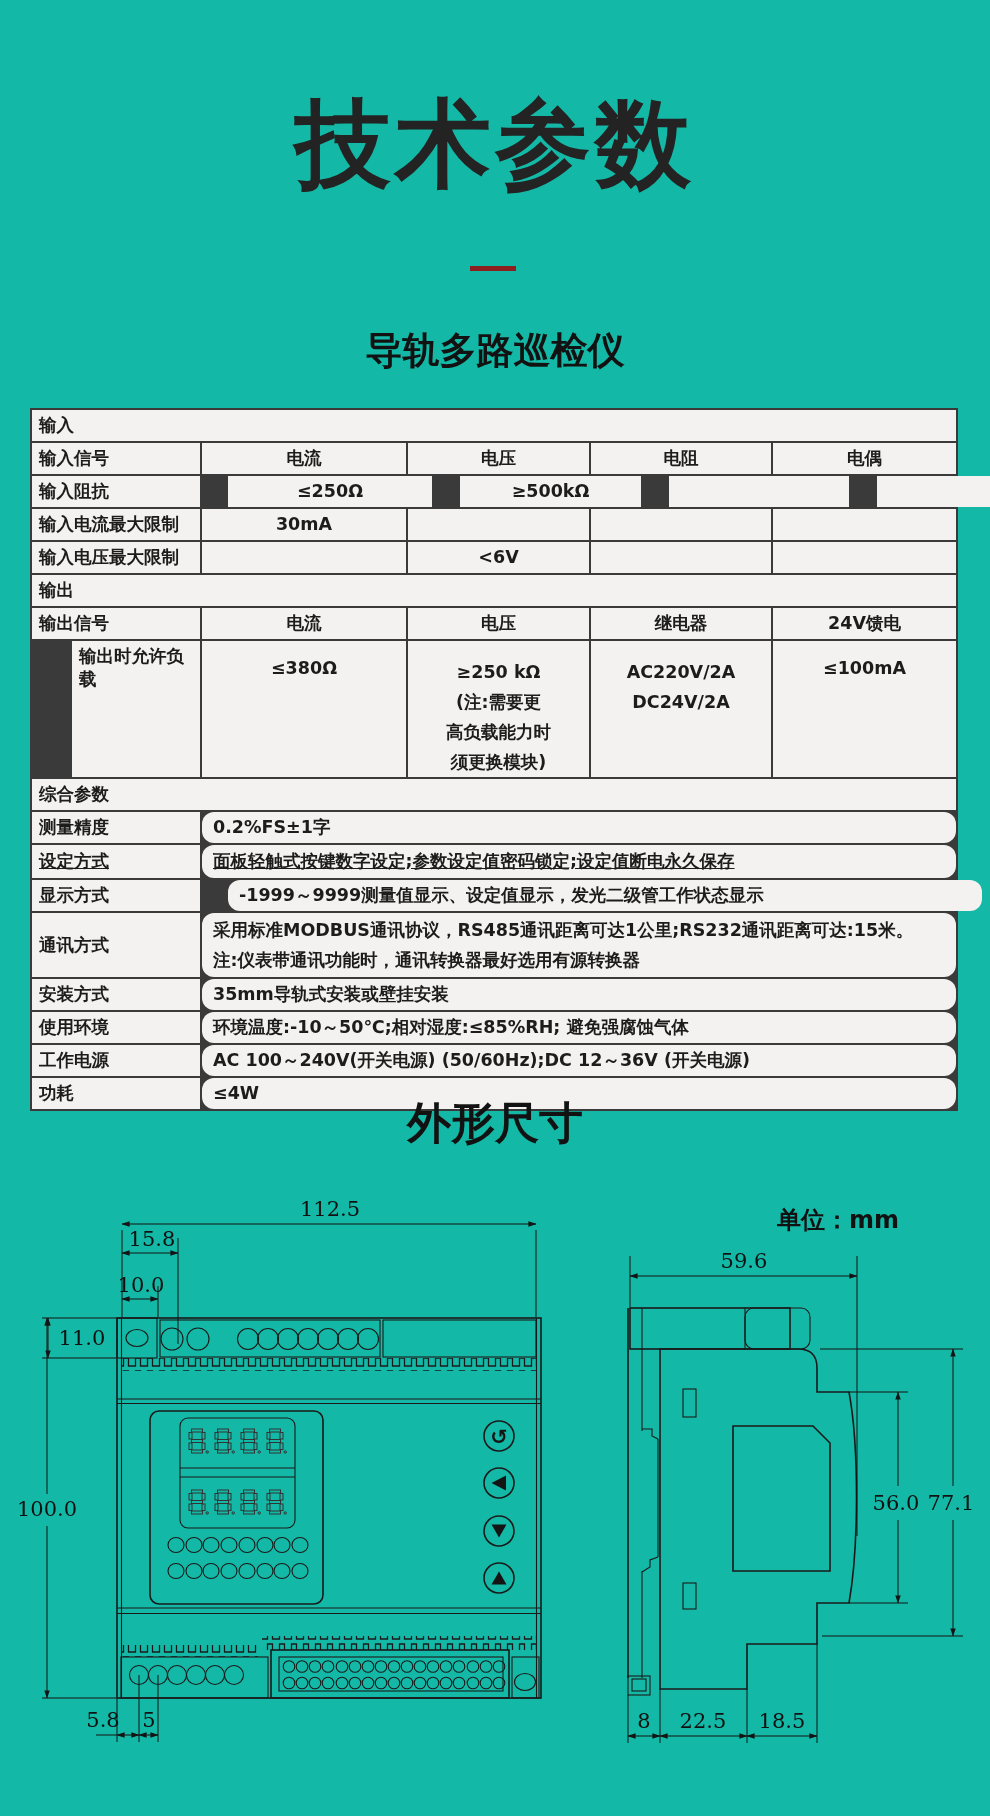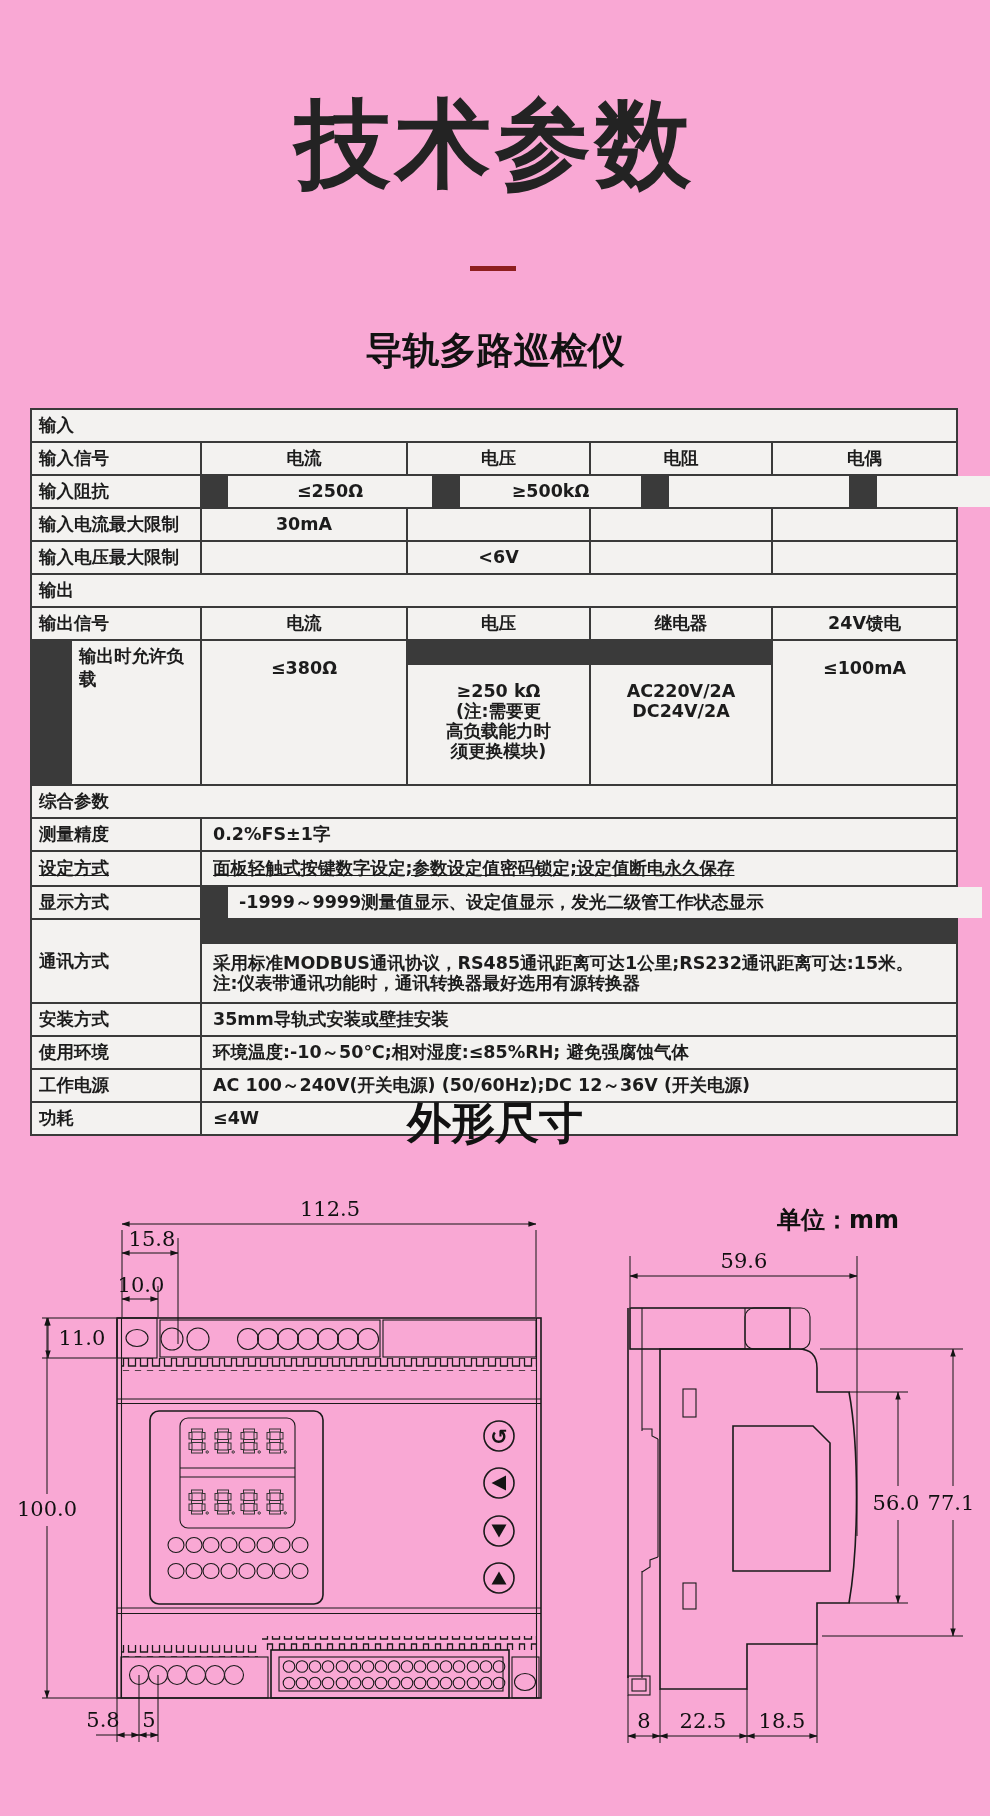--- a/index.html
+++ b/index.html
@@ -1,38 +1,38 @@
 <!DOCTYPE html>
 <html><head>
 <meta charset="utf-8">
 <style>
   html,body{margin:0;padding:0;}
   body{font-family:"DejaVu Sans","Liberation Sans",sans-serif;}
-  .page{position:relative;width:990px;height:1816px;background:#f9a8d4;overflow:hidden;color:#1c1c1c;}
+  .page{position:relative;width:990px;height:1816px;background:#14b8a6;overflow:hidden;color:#1c1c1c;}
   .title{position:absolute;top:84px;left:0;width:990px;text-align:center;
          font-size:96px;font-weight:900;letter-spacing:4px;color:#232323;line-height:1.25;}
   .accent-dash{position:absolute;top:266px;left:470px;width:46px;height:5px;}
   .subtitle{position:absolute;top:326px;left:0;width:990px;text-align:center;
             font-size:37px;font-weight:700;color:#121212;font-family:Liberation Serif, serif;}
   .section-title{position:absolute;top:1094px;left:0;width:990px;text-align:center;
             font-size:44px;font-weight:700;color:#121212;}
   
   .spec{position:absolute;left:30px;top:408px;display:flex;flex-direction:column;gap:2px;
         background:#3a3a3a;border:2px solid #3a3a3a;width:924px;}
   .trow{display:grid;grid-template-columns:168px 204px 181px 180px 183px;gap:2px;background:#3a3a3a;}
   .trow.sec{grid-template-columns:1fr;}
   .trow.wide{grid-template-columns:168px 754px;}
   .cell{background:#f3f2f0;display:flex;align-items:center;font-size:17.5px;font-weight:600;
         color:#1c1c1c;min-height:27px;line-height:23px;}
   .cell.lab{padding:2px 7px;}
   .cell.ctr{justify-content:center;text-align:center;}
-  .cell.lft{padding:2px 11px;}
+  .cell.lft{padding:2px 11px;border-radius:12px;}
   .trow.tall .cell{align-items:flex-start;padding-top:16px;min-height:103px;}
   .trow.tall .cell.lab{padding-top:4px;margin-left:40px;}
-  .pre{white-space:pre-line;line-height:20px;margin-top:24px;}
+  .pre{white-space:pre-line;line-height:30px;}
   .h29{min-height:29px;} .h31{min-height:31px;gap:28px;} .h54 .cell{min-height:54px;} .h33{min-height:33px;text-decoration:underline;}
   
   svg{position:absolute;left:0;top:1186px;}
   .ln{stroke:#1a1a1a;stroke-width:1.6;fill:none;}
   .tn{stroke:#1a1a1a;stroke-width:1.1;fill:none;}
   .dim{stroke:#141414;stroke-width:1;fill:none;}
   .fill{fill:#141414;stroke:none;}
   text.dimt{font-family:"DejaVu Serif","Liberation Serif",serif;font-size:21px;fill:#111;text-anchor:middle;}
   text.cjk{font-family:"DejaVu Sans","Liberation Sans",sans-serif;font-size:24px;font-weight:600;fill:#111;text-anchor:middle;}
   text.btng{font-family:"DejaVu Sans",sans-serif;font-size:21px;font-weight:700;fill:#141414;text-anchor:middle;}

